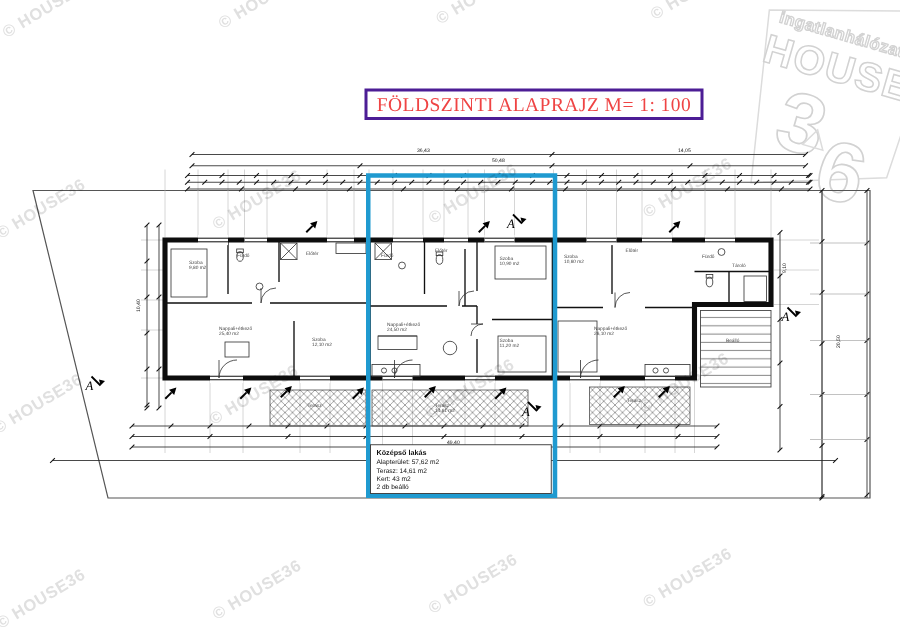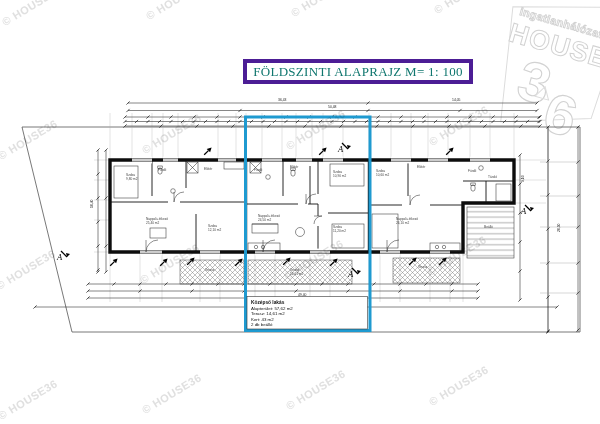--- a/index.html
+++ b/index.html
@@ -6,22 +6,22 @@
   #page{position:relative;width:600px;height:424px;overflow:hidden;background:#ffffff;
         font-family:"Liberation Sans",sans-serif;}
   
   .wm{position:absolute;font:bold 11px "Liberation Sans",sans-serif;color:#e0e0e0;
       transform:rotate(-31deg);transform-origin:left bottom;letter-spacing:.5px;
       mix-blend-mode:multiply;white-space:nowrap;z-index:6;pointer-events:none;}
   
   #logo{position:absolute;left:498px;top:-14px;width:130px;height:178px;z-index:1;}
   
   #titlebox{position:absolute;left:243px;top:59px;width:222px;height:17px;
-      border:4px solid #4c1d95;background:#fff;z-index:4;
-      font:13px "Liberation Serif",serif;color:#0f766e;letter-spacing:.3px;
+      border:2px solid #4c1d95;background:#fff;z-index:4;
+      font:13px "Liberation Serif",serif;color:#ef4444;letter-spacing:.3px;
       line-height:17px;text-align:center;}
   #plan{position:absolute;left:0;top:0;z-index:3;}
   text{user-select:none;}
 </style>
 </head>
 <body>
 
 <div id="page">
 
   <div id="wm-layer">

